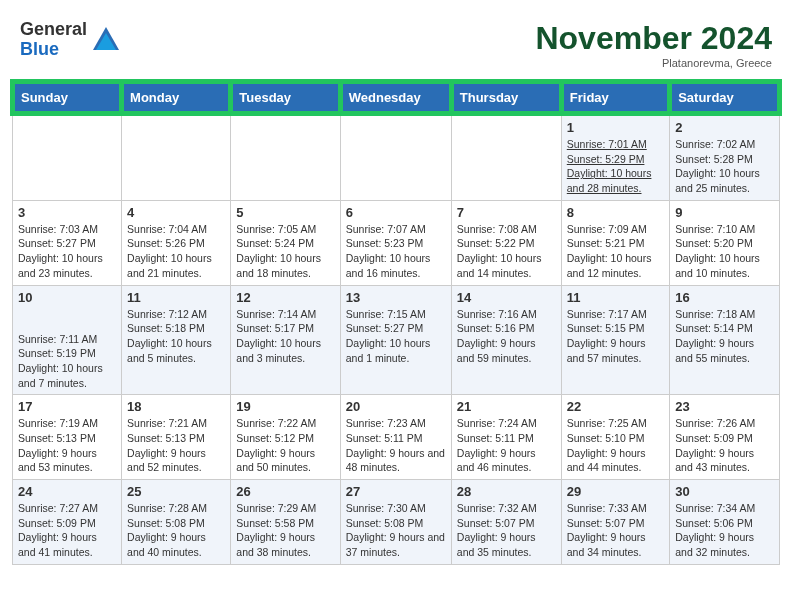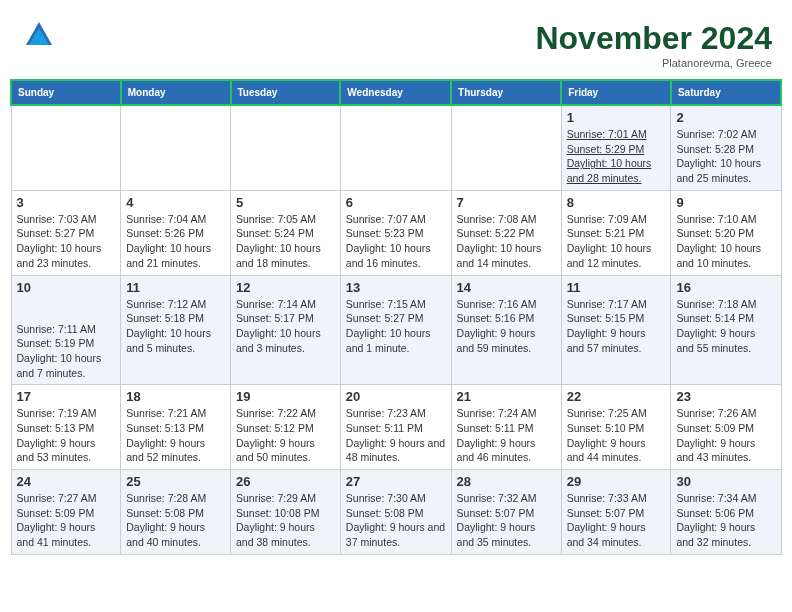--- a/index.html
+++ b/index.html
@@ -55,22 +55,22 @@
     .calendar {
       width: 100%;
       border-collapse: collapse;
       margin-top: 5px;
     }
     .calendar th {
       background: #2a6db5;
       color: #fff;
       text-align: left;
       padding: 6px 6px;
-      font-size: 10px;
-      border: 2px solid #22c55e;
+      font-size: 13px;
+      border: 5px solid #22c55e;
     }
     .calendar td {
       vertical-align: top;
       border: 1px solid #ccc;
       padding: 4px 5px;
       width: 113px;
       min-height: 80px;
       font-size: 11px;
       color: #333;
       background: #fff;
@@ -94,20 +94,24 @@
     }
     .empty-cell {
       background: #fff !important;
     }
   </style>
 </head>
 <body>
 
 <div class="header">
   <div class="logo">
+    <div class="logo-text">
+      <span class="logo-general">General</span>
+      <span class="logo-blue">Blue</span>
+    </div>
     <svg class="logo-icon" viewBox="0 0 30 30" xmlns="http://www.w3.org/2000/svg">
       <polygon points="15,2 28,25 2,25" fill="#2a6db5"></polygon>
       <polygon points="15,8 25,25 5,25" fill="#1a9de0"></polygon>
     </svg>
   </div>
   <div class="title-area">
     <div class="month-title">November 2024</div>
     <div class="location">Platanorevma, Greece</div>
   </div>
 </div>
@@ -285,21 +289,21 @@
         </td>
         <td>
           <span class="day-number">25</span>
           <div class="day-info" style="white-space: pre-line;">Sunrise: 7:28 AM
 Sunset: 5:08 PM
 Daylight: 9 hours and 40 minutes.</div>
         </td>
         <td>
           <span class="day-number">26</span>
           <div class="day-info" style="white-space: pre-line;">Sunrise: 7:29 AM
-Sunset: 10:08 PM
+Sunset: 5:58 PM
 Daylight: 9 hours and 38 minutes.</div>
         </td>
         <td>
           <span class="day-number">27</span>
           <div class="day-info" style="white-space: pre-line;">Sunrise: 7:30 AM
 Sunset: 5:08 PM
 Daylight: 9 hours and 37 minutes.</div>
         </td>
         <td>
           <span class="day-number">28</span>

